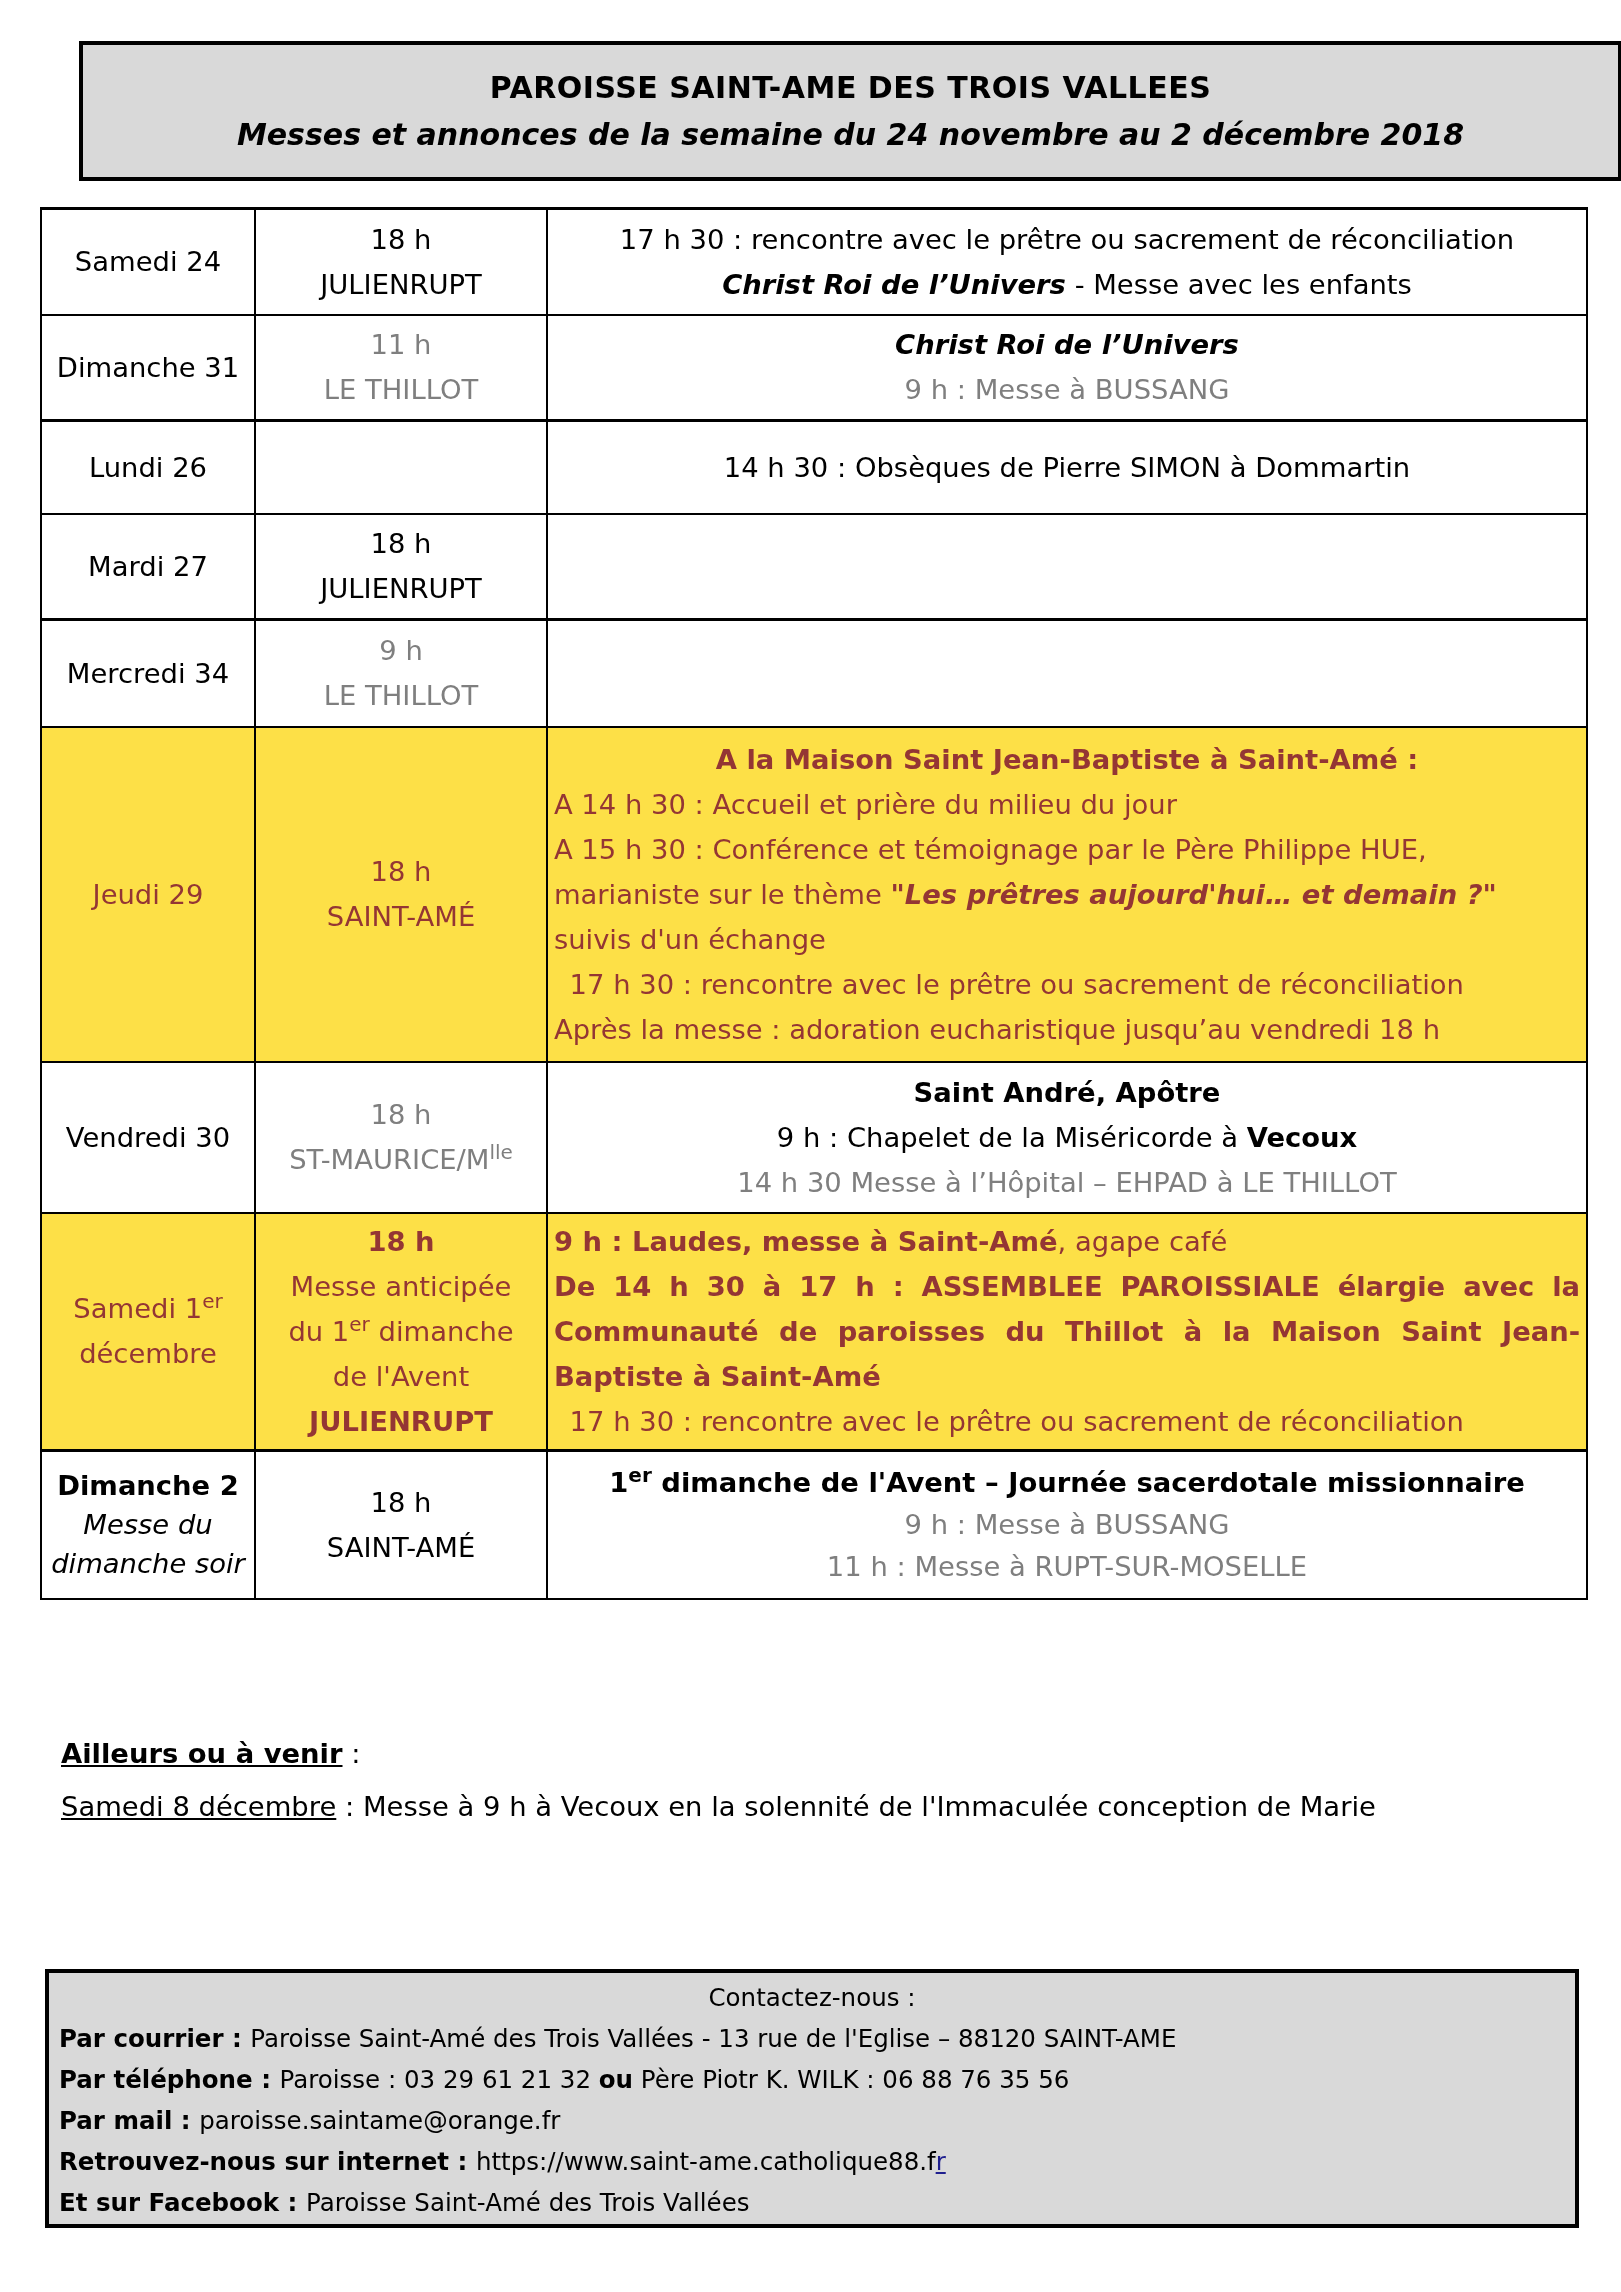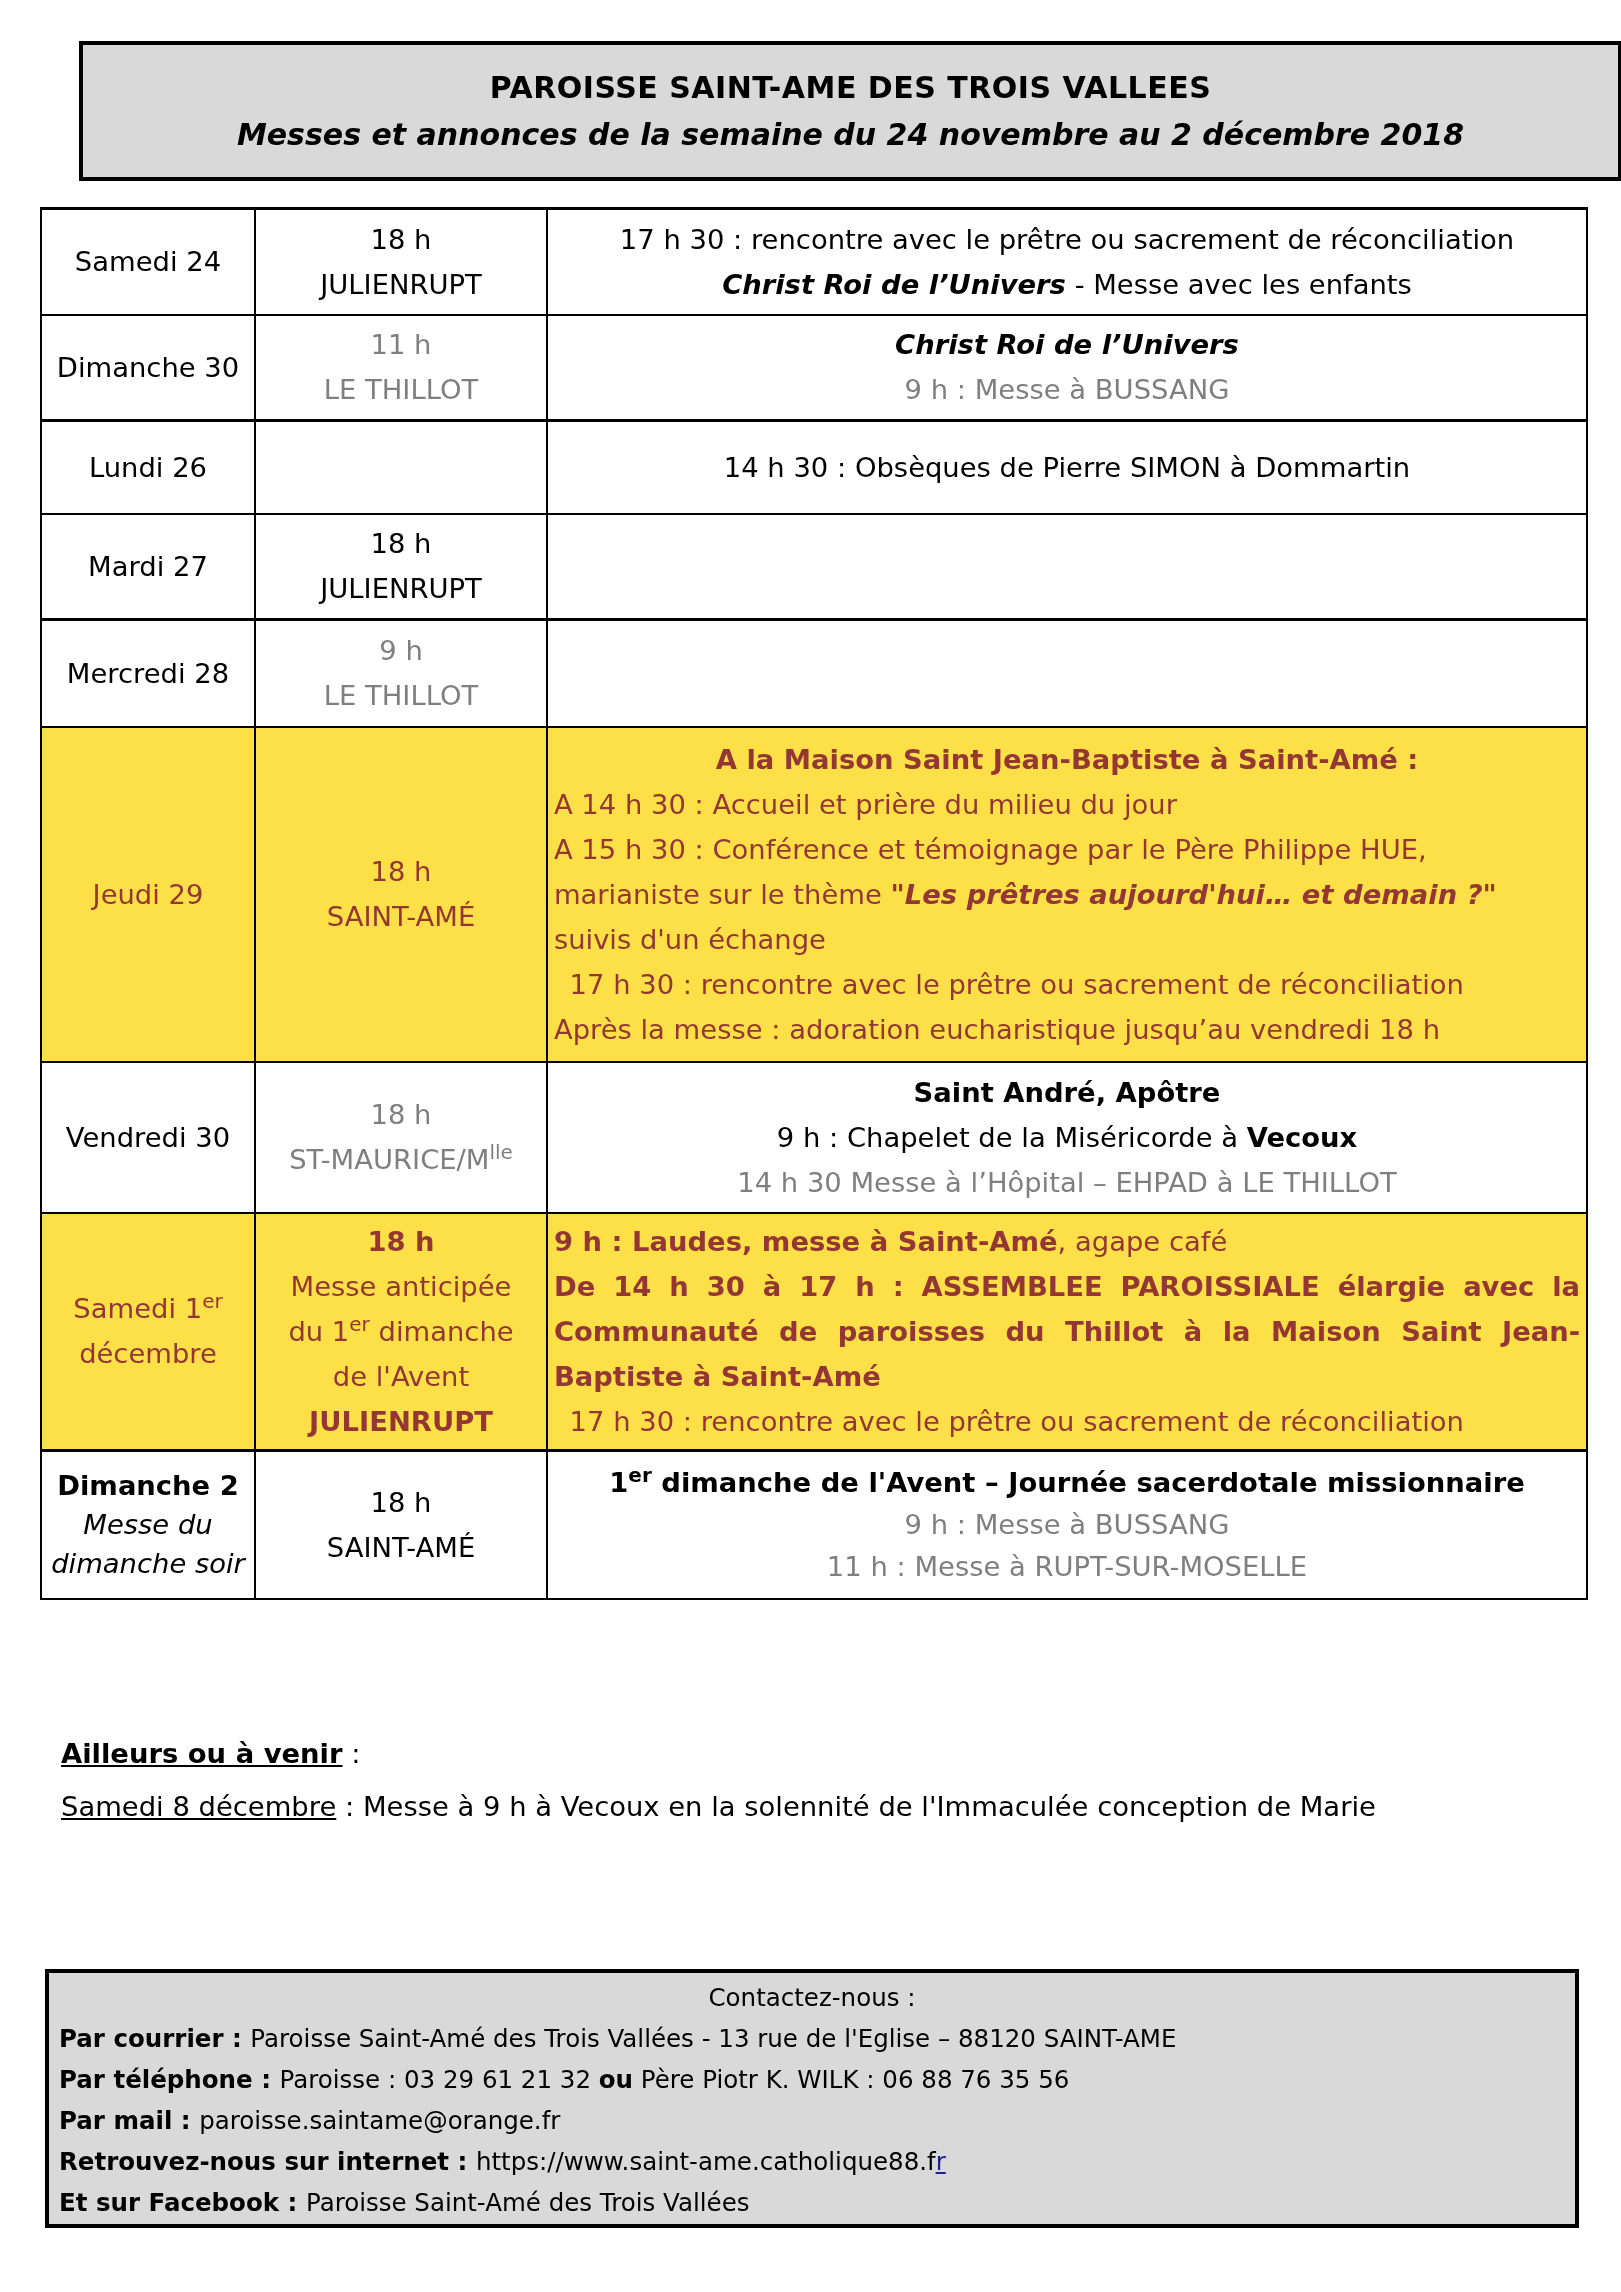--- a/index.html
+++ b/index.html
@@ -74,21 +74,21 @@
     <td class="b">
       <span>18 h</span><br><span>JULIENRUPT</span>
     </td>
     <td>
       <span class="info-line">17 h 30 : rencontre avec le prêtre ou sacrement de réconciliation</span>
       <span class="info-line"><span class="bi">Christ Roi de l’Univers</span><span> - Messe avec les enfants</span></span>
     </td>
   </tr>
 
   <tr style="height:106px">
-    <td>Dimanche 30</td>
+    <td>Dimanche 31</td>
     <td class="grey">
       <span>11 h</span><br><span>LE THILLOT</span>
     </td>
     <td>
       <span class="info-line bi">Christ Roi de l’Univers</span>
       <span class="info-line grey">9 h : Messe à BUSSANG</span>
     </td>
   </tr>
 
   <tr class="thick-top" style="height:93px">
@@ -101,21 +101,21 @@
 
   <tr style="height:106px">
     <td>Mardi 27</td>
     <td>
       <span>18 h</span><br><span>JULIENRUPT</span>
     </td>
     <td></td>
   </tr>
 
   <tr class="thick-top" style="height:107px">
-    <td>Mercredi 28</td>
+    <td>Mercredi 34</td>
     <td class="grey">
       <span>9 h</span><br><span>LE THILLOT</span>
     </td>
     <td></td>
   </tr>
 
   <tr class="pink" style="height:335px">
     <td>Jeudi 29</td>
     <td>
       <span>18 h</span><br><span>SAINT-AMÉ</span>

